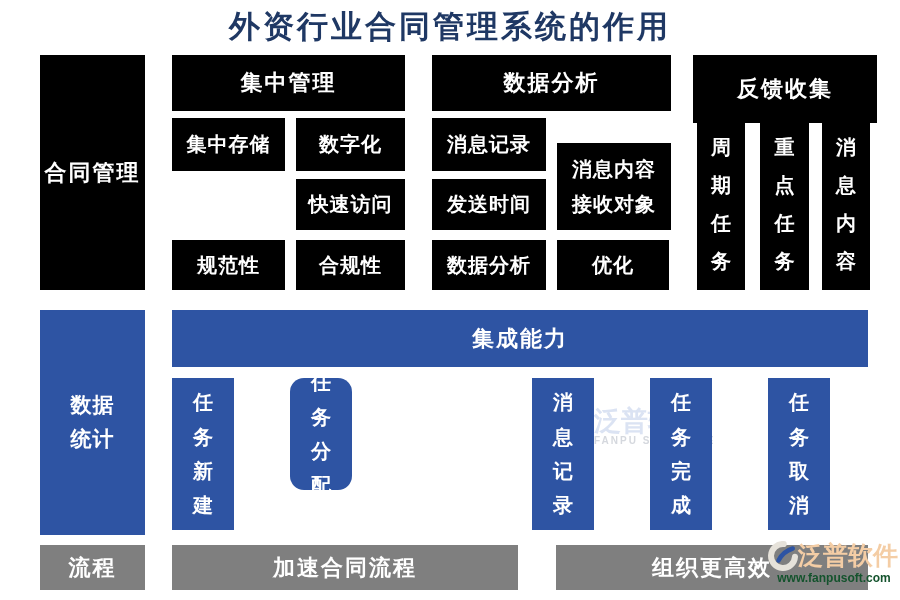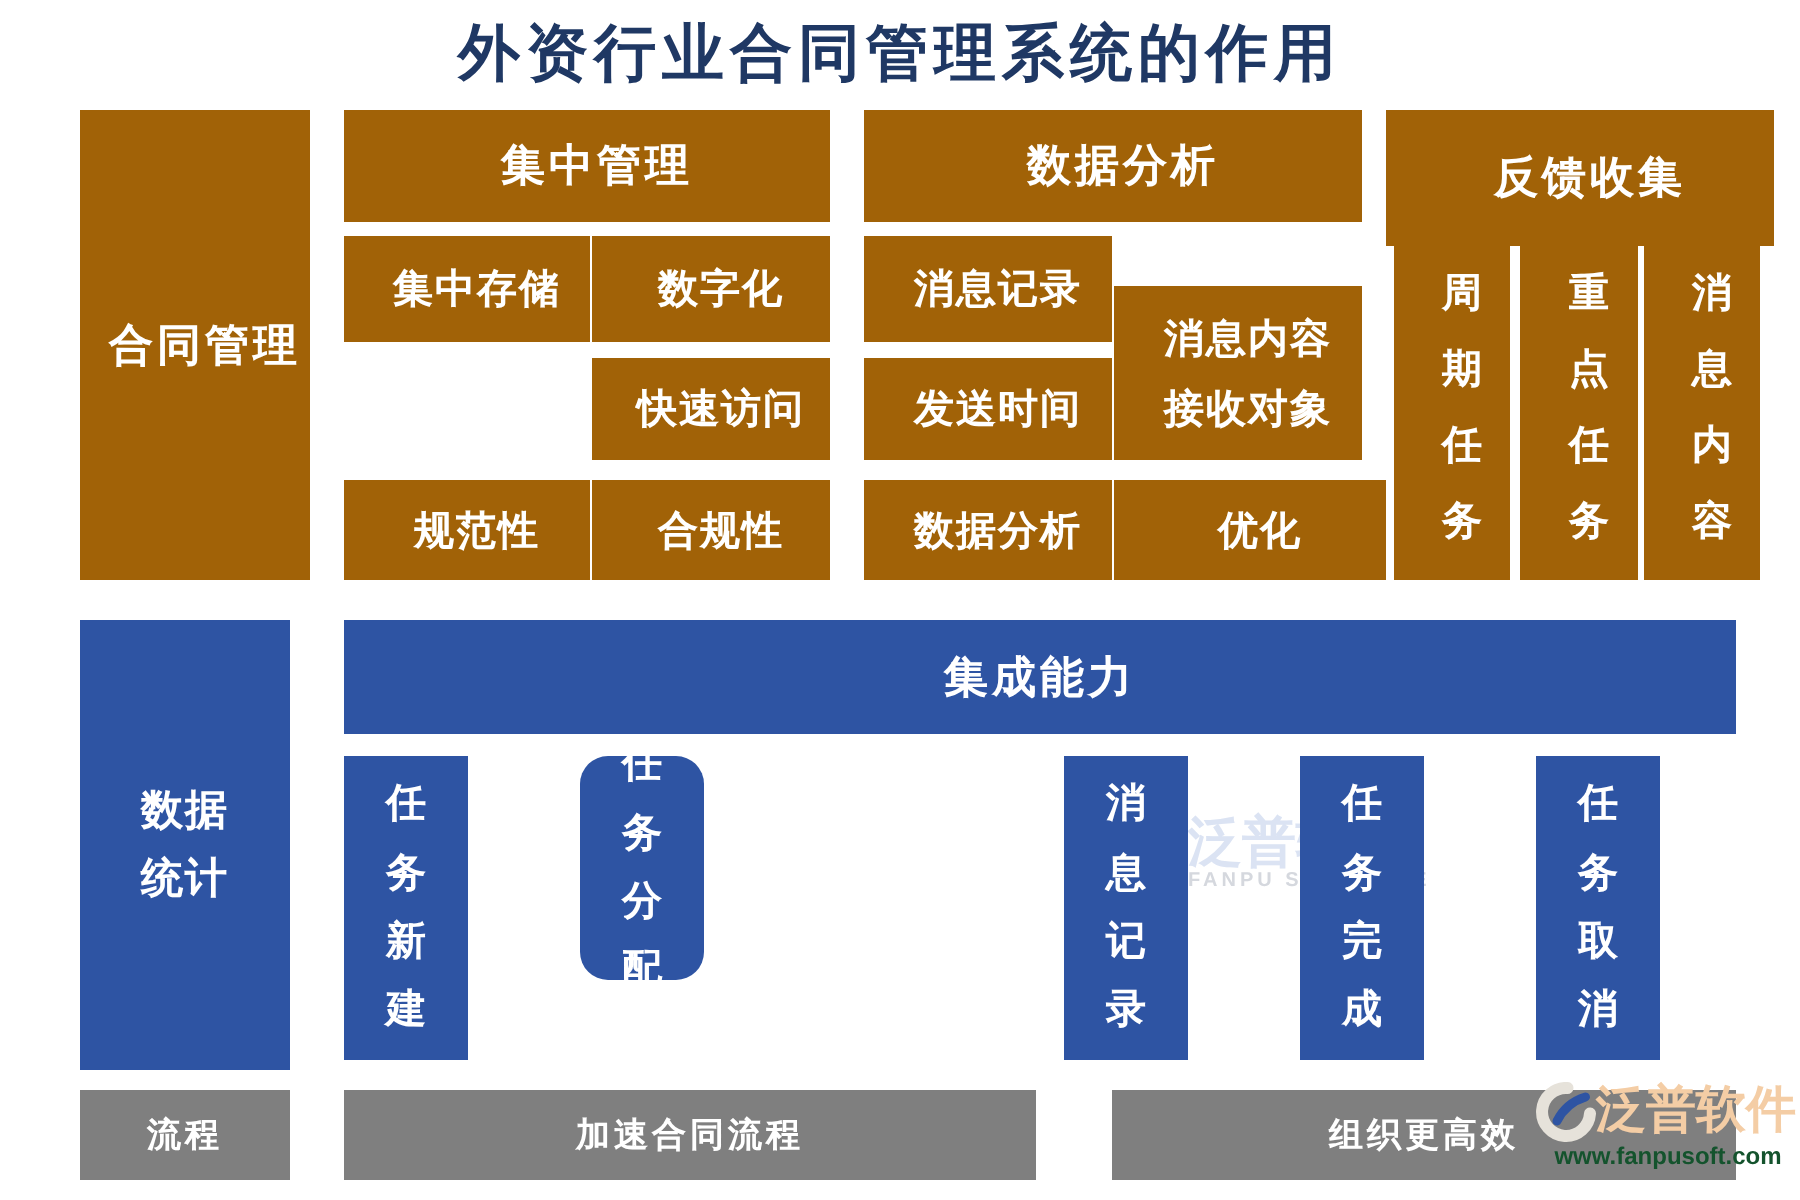--- a/index.html
+++ b/index.html
@@ -10,29 +10,29 @@
   }
   .title{
     position:absolute;left:0;top:6px;width:900px;height:42px;
     display:flex;align-items:center;justify-content:center;
     font-size:31px;font-weight:bold;color:#1F3864;letter-spacing:3px;
   }
   .box{
     position:absolute;display:flex;align-items:center;justify-content:center;
     color:#ffffff;font-weight:bold;text-align:center;z-index:1;
   }
-  .bright{background:#a16207;padding-left:10px;}
+  .bright{background:#000000;}
   .navy{background:#2E54A3;}
   .gray{background:#7F7F7F;}
   .hdr{font-size:22px;letter-spacing:2px;}
   .cell{font-size:20px;letter-spacing:1px;}
   .vtext{display:inline-block;width:1.15em;word-break:break-all;line-height:1.9;font-size:20px;}
   .vtask{display:inline-block;width:1.15em;word-break:break-all;line-height:1.72;font-size:20px;}
   .vtext2{display:inline-block;width:2.3em;word-break:break-all;line-height:1.6;font-size:21px;letter-spacing:1px;}
-  .ftr{font-size:17px;letter-spacing:2px;}
+  .ftr{font-size:22px;letter-spacing:2px;}
   
   .wm-mid{
     position:absolute;left:546px;top:408px;width:160px;height:60px;
     display:flex;align-items:flex-start;z-index:0;
   }
   .wm-mid .wm-txt{margin-left:4px;}
   .wm-mid .wm-cn{font-size:27px;font-weight:bold;color:#dbe3f3;line-height:1;white-space:nowrap;}
   .wm-mid .wm-en{font-size:10px;font-weight:bold;color:#d5d8de;letter-spacing:2px;white-space:nowrap;font-family:"Liberation Sans",sans-serif;}
   .wm-br{
     position:absolute;left:768px;top:541px;width:132px;height:58px;z-index:5;
@@ -96,21 +96,21 @@
     </div>
   <div class="box bright cell" style="left:432px;top:179px;width:114px;height:51px;">
       <span>发送时间</span>
     </div>
   <div class="box bright cell" style="left:557px;top:179px;width:114px;height:51px;">
       <span>接收对象</span>
     </div>
   <div class="box bright cell" style="left:432px;top:240px;width:114px;height:50px;">
       <span>数据分析</span>
     </div>
-  <div class="box bright cell" style="left:557px;top:240px;width:126px;height:50px;">
+  <div class="box bright cell" style="left:557px;top:240px;width:112px;height:50px;">
       <span>优化</span>
     </div>
 
   <div class="box bright hdr" style="left:693px;top:55px;width:184px;height:68px;">
     <span>反馈收集</span>
   </div>
   <div class="box bright" style="left:697px;top:118px;width:48px;height:172px;">
       <span class="vtext">周期任务</span>
     </div>
   <div class="box bright" style="left:760px;top:118px;width:49px;height:172px;">

